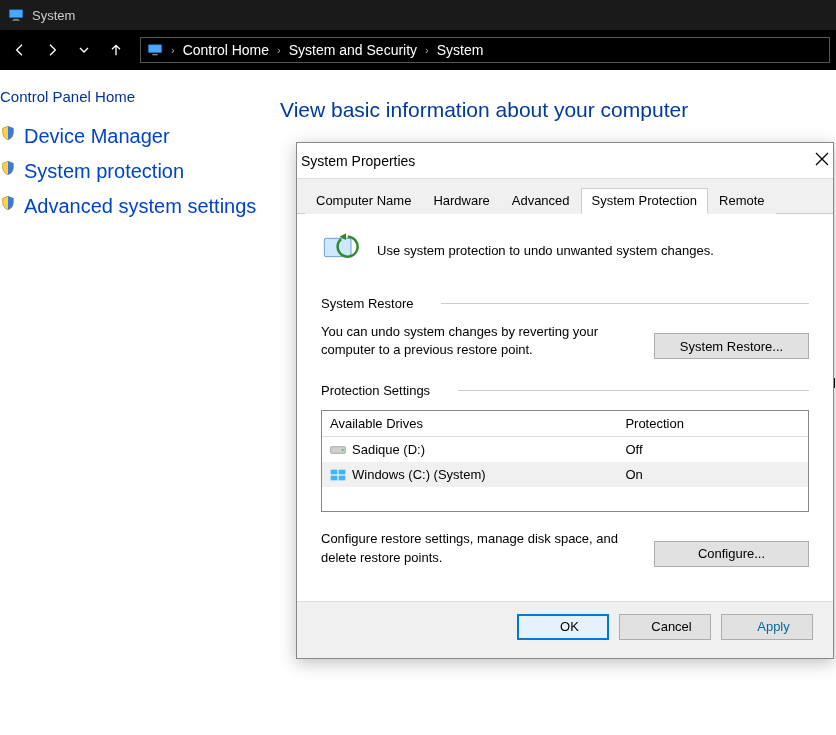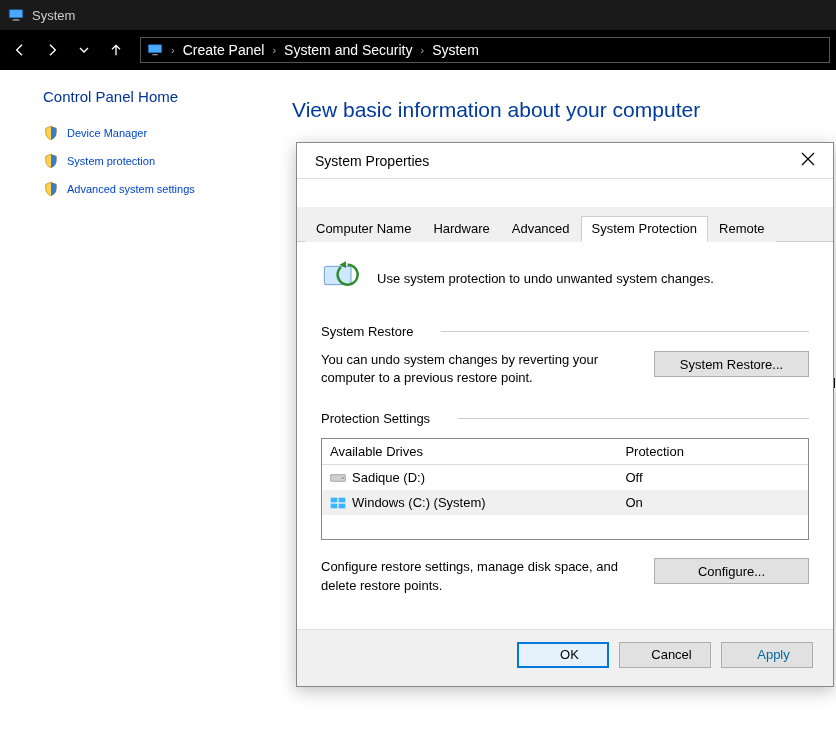--- a/index.html
+++ b/index.html
@@ -52,34 +52,33 @@
     font-size: 14px;
     margin-left: 6px;
   }
   .addr .chev { color: #aaa; font-size: 11px; margin: 0 2px; }
   .content {
     display: flex;
     height: calc(100% - 70px);
   }
   .sidebar {
     width: 260px;
-    padding: 18px 31px;
-    margin-left: 12px;
+    padding: 18px 0;
   }
   .sidebar .home {
     color: #003399;
     font-size: 15px;
     margin-bottom: 20px;
   }
   .sidebar .link-row {
     display: flex;
-    align-items: center;
+    align-items: flex-start;
     gap: 8px;
     color: #0044cc;
-    font-size: 11px;
+    font-size: 20px;
     margin-bottom: 12px;
     cursor: pointer;
   }
   .shield {
     width: 16px; height: 16px; flex-shrink: 0;
   }
   .main {
     flex: 1;
     padding: 28px 20px 20px 20px;
     position: relative;
@@ -103,33 +102,32 @@
     width: 538px;
     background: #fff;
     border: 1px solid #888;
     box-shadow: 0 4px 16px rgba(0,0,0,0.25);
   }
   .dlg-title {
     height: 36px;
     display: flex;
     align-items: center;
     justify-content: space-between;
-    padding: 0 18px;
+    padding: 0 4px;
     border-bottom: 1px solid #ddd;
     font-size: 14px;
     background: #fff;
   }
   .dlg-title .close svg { width: 14px; height: 14px; }
   .tabs {
     display: flex;
     padding: 8px 0 0 8px;
     background: #f0f0f0;
     border-bottom: 1px solid #ccc;
     font-size: 13px;
-    margin-top: 28px;
   }
   .tab {
     padding: 4px 10px 5px 10px;
     border: 1px solid transparent;
     border-bottom: none;
     cursor: pointer;
     position: relative;
     top: 1px;
     background: #f0f0f0;
   }
@@ -156,21 +154,21 @@
     align-items: center;
     gap: 28px;
     margin-bottom: 12px;
     font-size: 13px;
   }
   .section-head .line {
     flex: 1; height: 1px; background: #ccc;
   }
   .row-2col {
     display: flex;
-    align-items: flex-start;
+    align-items: flex-end;
     gap: 16px;
     margin-bottom: 24px;
   }
   .row-2col .txt { flex: 1; line-height: 1.4; }
   .winbtn {
     min-width: 155px;
     height: 26px;
     background: #e1e1e1;
     border: 1px solid #adadad;
     font-size: 13px;
@@ -245,21 +243,21 @@
       <svg viewBox="0 0 24 24" fill="none" stroke="#fff" stroke-width="2">
         <path d="M12 20 V5 M6 11 L12 5 L18 11"></path>
       </svg>
     </div>
   <div class="addr">
     <svg viewBox="0 0 24 24" width="16" height="16">
         <rect x="2" y="4" width="20" height="12" rx="1" fill="#4aa8ff" stroke="#1b5fa8"></rect>
         <rect x="8" y="18" width="8" height="2" fill="#888"></rect>
       </svg>
     <span class="chev">›</span>
-    <span>Create Panel</span>
+    <span>Control Home</span>
     <span class="chev">›</span>
     <span>System and Security</span>
     <span class="chev">›</span>
     <span>System</span>
   </div>
 </div>
 
 <div class="content">
   <div class="sidebar">
     <div class="home">Control Panel Home</div>

